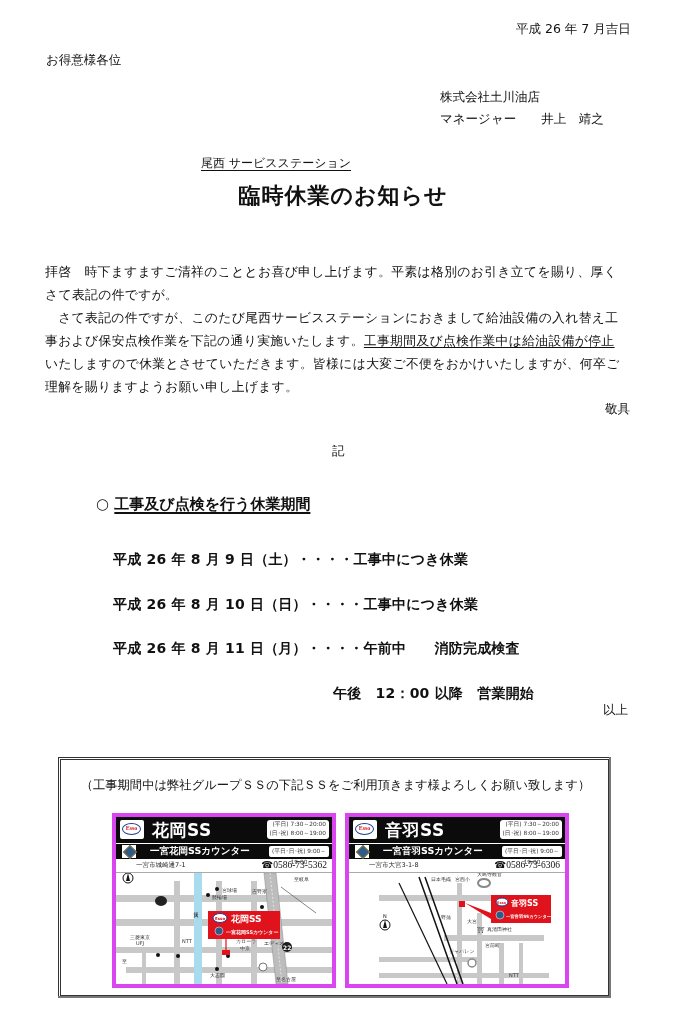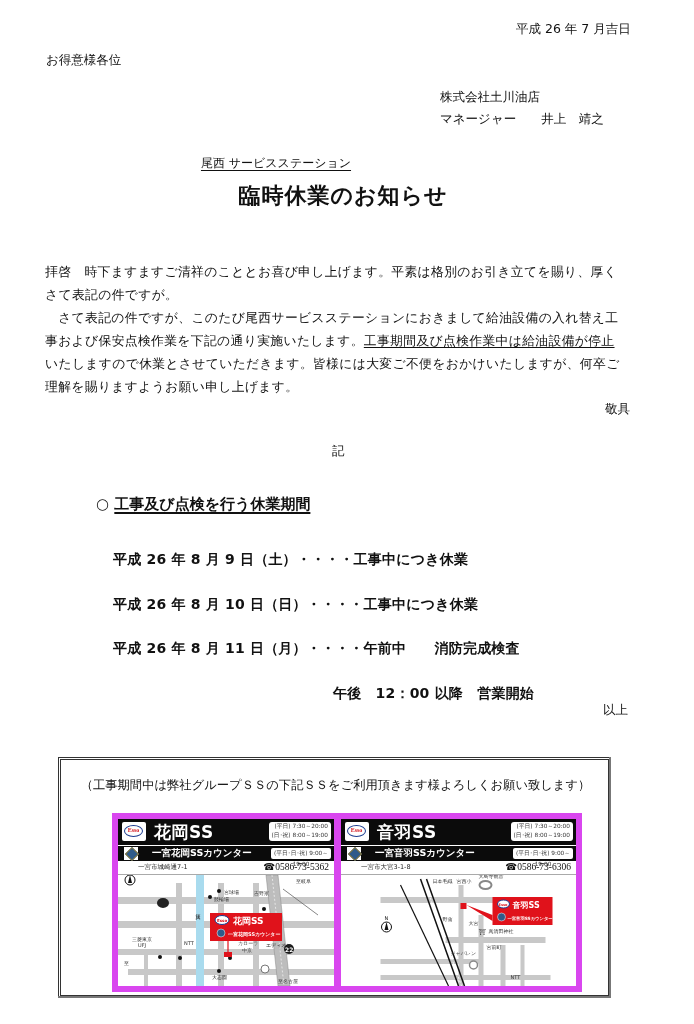--- a/index.html
+++ b/index.html
@@ -12,21 +12,21 @@
     .subtitle { font-size: 12px; left: 0; width: 552px; text-align: center; top: 155px; }
     .subtitle span { text-decoration: underline; text-underline-offset: 3px; }
     .title { font-size: 22px; font-weight: bold; left: 0; width: 686px; text-align: center; top: 181px; letter-spacing: 1px; }
     .sec-head { font-size: 15px; font-weight: bold; left: 96px; top: 495px; }
     .sec-head .u { text-decoration-thickness: 2px; text-underline-offset: 3px; }
     .sched { font-size: 14px; font-weight: bold; left: 113px; letter-spacing: 0.2px; }
     .outer-box { position: absolute; left: 58px; top: 757px; width: 553px; height: 241px;
                  border: 3px double #333; box-sizing: border-box; }
     .outer-box::after { content: ""; position: absolute; inset: -3px; border-right: 2px solid #777; border-bottom: 2px solid #777; pointer-events: none; }
     .notice { position: absolute; left: 1px; width: 100%; top: 17px; text-align: center; font-size: 12.3px; }
-    .panel { position: absolute; top: 813px; width: 216px; height: 167px; border: 6px solid #d946ef; background: #fff; overflow: hidden; }
+    .panel { position: absolute; top: 813px; width: 216px; height: 167px; border: 4px solid #d946ef; background: #fff; overflow: hidden; }
     .p-head { position: absolute; left: 0; top: 0; width: 100%; height: 26px; background: #0b0b0b; }
     .esso { position: absolute; left: 4px; top: 3px; width: 24px; height: 19px; background: #fff; border-radius: 2px; }
     .esso-oval { position: absolute; left: 2px; top: 3px; width: 19px; height: 12px; border: 1.5px solid #1b3b8f; border-radius: 50%; box-sizing: border-box;
                  color: #d4141c; font-size: 6px; font-weight: bold; text-align: center; line-height: 9px; font-family: "Liberation Serif", serif; }
     .ss-name { position: absolute; left: 36px; top: 2px; color: #fff; font-weight: bold; font-size: 17px; letter-spacing: 0.5px; }
     .hours { position: absolute; right: 3px; top: 3px; width: 62px; height: 19px; background: #fff; border-radius: 3px;
              font-size: 5.8px; color: #333; line-height: 9px; text-align: right; padding-right: 3px; box-sizing: border-box; }
     .p-sub { position: absolute; left: 0; top: 27px; width: 100%; height: 15px; background: #0b0b0b; }
     .diamond-box { position: absolute; left: 6px; top: 1px; width: 14px; height: 13px; background: #fff; }
     .diamond { position: absolute; left: 3px; top: 2px; width: 8px; height: 8px; background: #2f5b8a; transform: rotate(45deg); border: 1px solid #8a7a3a; }
@@ -156,21 +156,21 @@
       <text x="99" y="47" font-size="4" fill="#e0121b" font-weight="bold">Esso</text>
       <text x="115" y="49" font-size="9" fill="#fff" font-weight="bold">花岡SS</text>
       <circle cx="103" cy="58" r="4" fill="#2f5b8a" stroke="#fff" stroke-width="0.5"></circle>
       <text x="110" y="61" font-size="5" fill="#fff" font-weight="bold">一宮花岡SSカウンター</text>
       <line x1="110" y1="66" x2="110" y2="77" stroke="#e0121b" stroke-width="1.2"></line>
       <rect x="106" y="77" width="8" height="5" fill="#e0121b"></rect>
     </svg>
   </div>
 </div>
 
-<div class="panel" style="left:335px;padding-left:19px;">
+<div class="panel" style="left:345px;">
   <div class="p-head">
     <div class="esso">
         <div class="esso-oval">Esso</div>
       </div>
     <div class="ss-name">音羽SS</div>
     <div class="hours">
         <div>(平日) 7:30～20:00</div>
         <div>(日･祝) 8:00～19:00</div>
       </div>
   </div>

